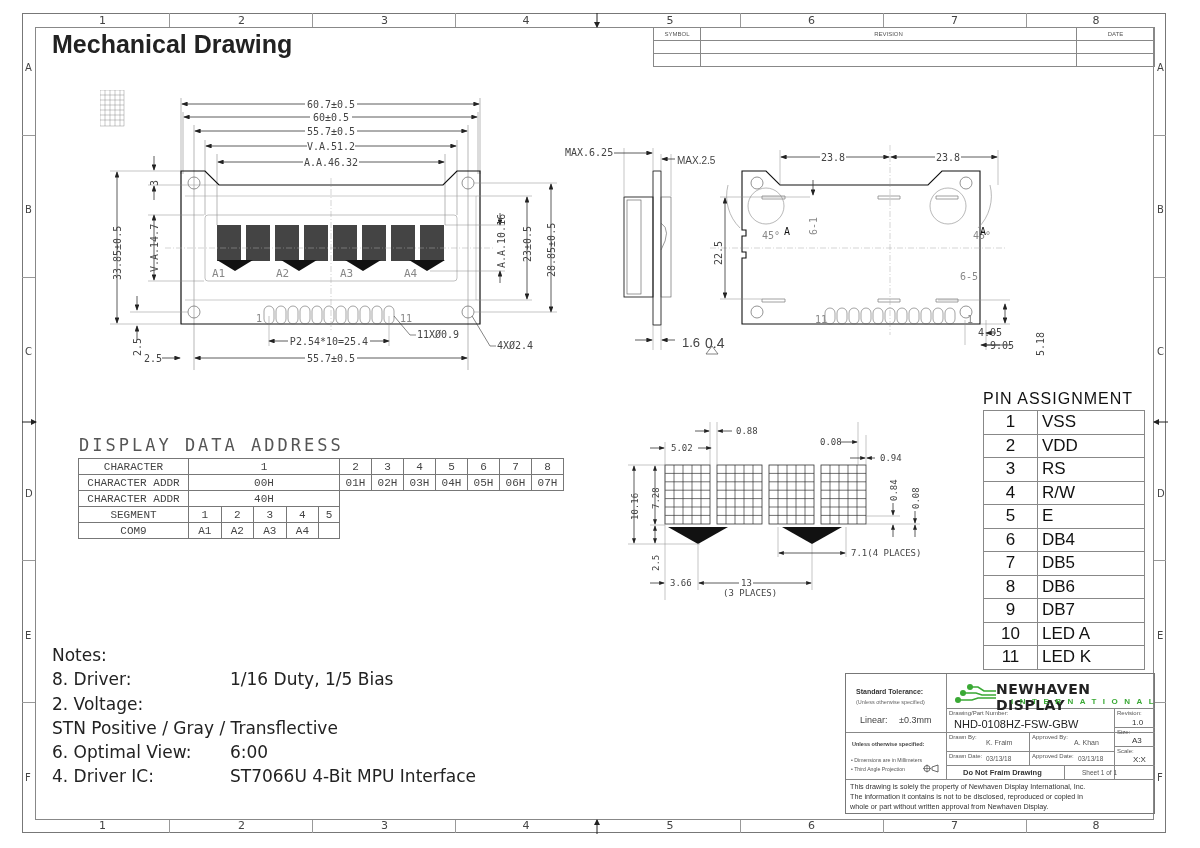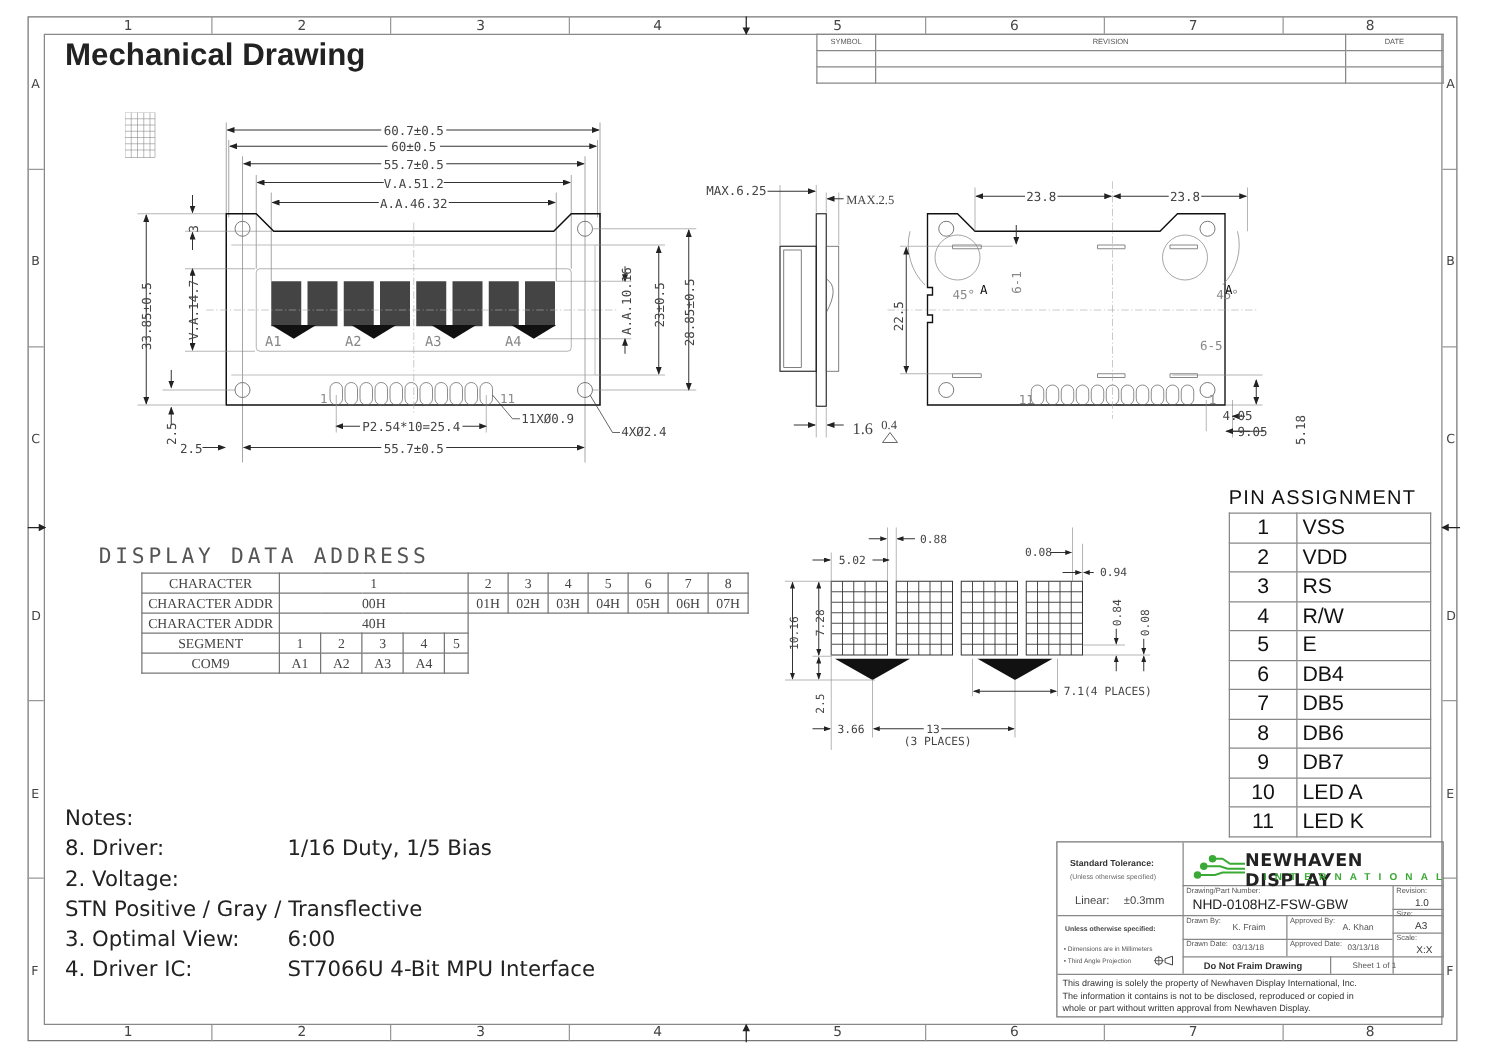--- a/index.html
+++ b/index.html
@@ -7,23 +7,23 @@
   body { position: relative; font-family: "Liberation Sans", sans-serif; color: #222; }
   .abs { position: absolute; }
   .frame-outer { left: 22px; top: 13px; width: 1144px; height: 820px; border: 1px solid #777; }
   .frame-inner { left: 35px; top: 27px; width: 1119px; height: 793px; border: 1px solid #888; }
   .zone-col { position: absolute; font-size: 11px; color: #444; text-align: center; font-family: "DejaVu Sans", sans-serif; }
   .zone-row { position: absolute; font-size: 10px; color: #444; font-family: "DejaVu Sans", sans-serif; }
   .zone-div { position: absolute; background: #999; }
   .title { left: 52px; top: 30px; font-size: 25px; font-weight: bold; color: #222; }
   .rev-table { left: 653px; top: 27px; width: 502px; border-collapse: collapse; font-size: 6px; color: #555; }
   .rev-table td { border: 1px solid #888; height: 13px; text-align: center; }
-  .cad { font-family: Liberation Serif, serif; color: #444; }
+  .cad { font-family: Liberation Sans, sans-serif; color: #444; }
   .dda-title { left: 79px; top: 435px; font-size: 17px; letter-spacing: 3px; font-family: "DejaVu Sans Mono", monospace; color: #555; font-weight: normal; }
-  .dda-table { left: 78px; top: 458px; border-collapse: collapse; font-family: Liberation Serif, serif; font-size: 11px; color: #444; margin-left: 35px; }
+  .dda-table { left: 78px; top: 458px; border-collapse: collapse; font-family: Liberation Mono, monospace; font-size: 11px; color: #444; }
   .dda-table td { border: 1px solid #777; height: 16px; text-align: center; padding: 0 2px; white-space: nowrap; }
   .pin-title { left: 983px; top: 390px; font-size: 16px; letter-spacing: 1px; color: #111; }
   .pin-table { left: 983px; top: 410px; width: 162px; border-collapse: collapse; font-size: 17px; color: #111; }
   .pin-table td { border: 1px solid #888; height: 23.5px; padding: 0 0 0 4px; }
   .pin-table td.num { width: 54px; text-align: center; padding: 0; }
   .notes { left: 52px; top: 643px; font-size: 17px; color: #222; line-height: 24.3px; font-family: "DejaVu Sans", sans-serif; }
   .notes .row { display: flex; }
   .notes .lbl { width: 178px; }
   .tb { left: 845px; top: 673px; width: 310px; height: 141px; border: 1px solid #777; font-size: 7px; color: #333; }
   .tb div { position: absolute; }
@@ -338,21 +338,21 @@
   <g stroke="#333" stroke-width="0.8">
     <line x1="54" y1="13" x2="92" y2="13" marker-end="url(#ar2)"></line>
     <line x1="115" y1="19" x2="102" y2="19" marker-end="url(#ar2)"></line>
     <line x1="75" y1="200" x2="92" y2="200" marker-end="url(#ar2)"></line>
     <line x1="116" y1="200" x2="102" y2="200" marker-end="url(#ar2)"></line>
   </g>
   <text x="5" y="16">MAX.6.25</text>
 </svg>
 <span class="abs cad" style="left:677px;top:155px;font-size:10px">MAX.2.5</span>
 <span class="abs cad" style="left:682px;top:335px;font-size:13px">1.6</span>
-<span class="abs cad" style="left:705px;top:335px;font-size:10px">0.4</span>
+<span class="abs cad" style="left:705px;top:335px;font-size:14px">0.4</span>
 <svg class="abs" style="left:705px;top:345px" width="14" height="10">
     <polygon points="1,9 7,1 13,9" fill="none" stroke="#666" stroke-width="0.8"></polygon>
   </svg>
 
 <svg class="abs" style="left:700px;top:140px" width="385" height="230" font-size="10" fill="#444">
   <defs>
     <marker id="ar3" markerWidth="8" markerHeight="6" refX="7" refY="3" orient="auto">
         <polygon points="0,0 8,3 0,6" fill="#222"></polygon>
       </marker>
     <marker id="al3" markerWidth="8" markerHeight="6" refX="1" refY="3" orient="auto">
@@ -630,21 +630,21 @@
       <span class="lbl">8. Driver:</span>
       <span>1/16 Duty, 1/5 Bias</span>
     </div>
   <div class="row">
       <span class="lbl">2. Voltage:</span>
     </div>
   <div class="row">
       <span>STN Positive / Gray / Transflective</span>
     </div>
   <div class="row">
-      <span class="lbl">3. Optimal View:</span>
+      <span class="lbl">6. Optimal View:</span>
       <span>6:00</span>
     </div>
   <div class="row">
       <span class="lbl">4. Driver IC:</span>
       <span>ST7066U 4-Bit MPU Interface</span>
     </div>
 </div>
 
 <div class="abs tb">
 

